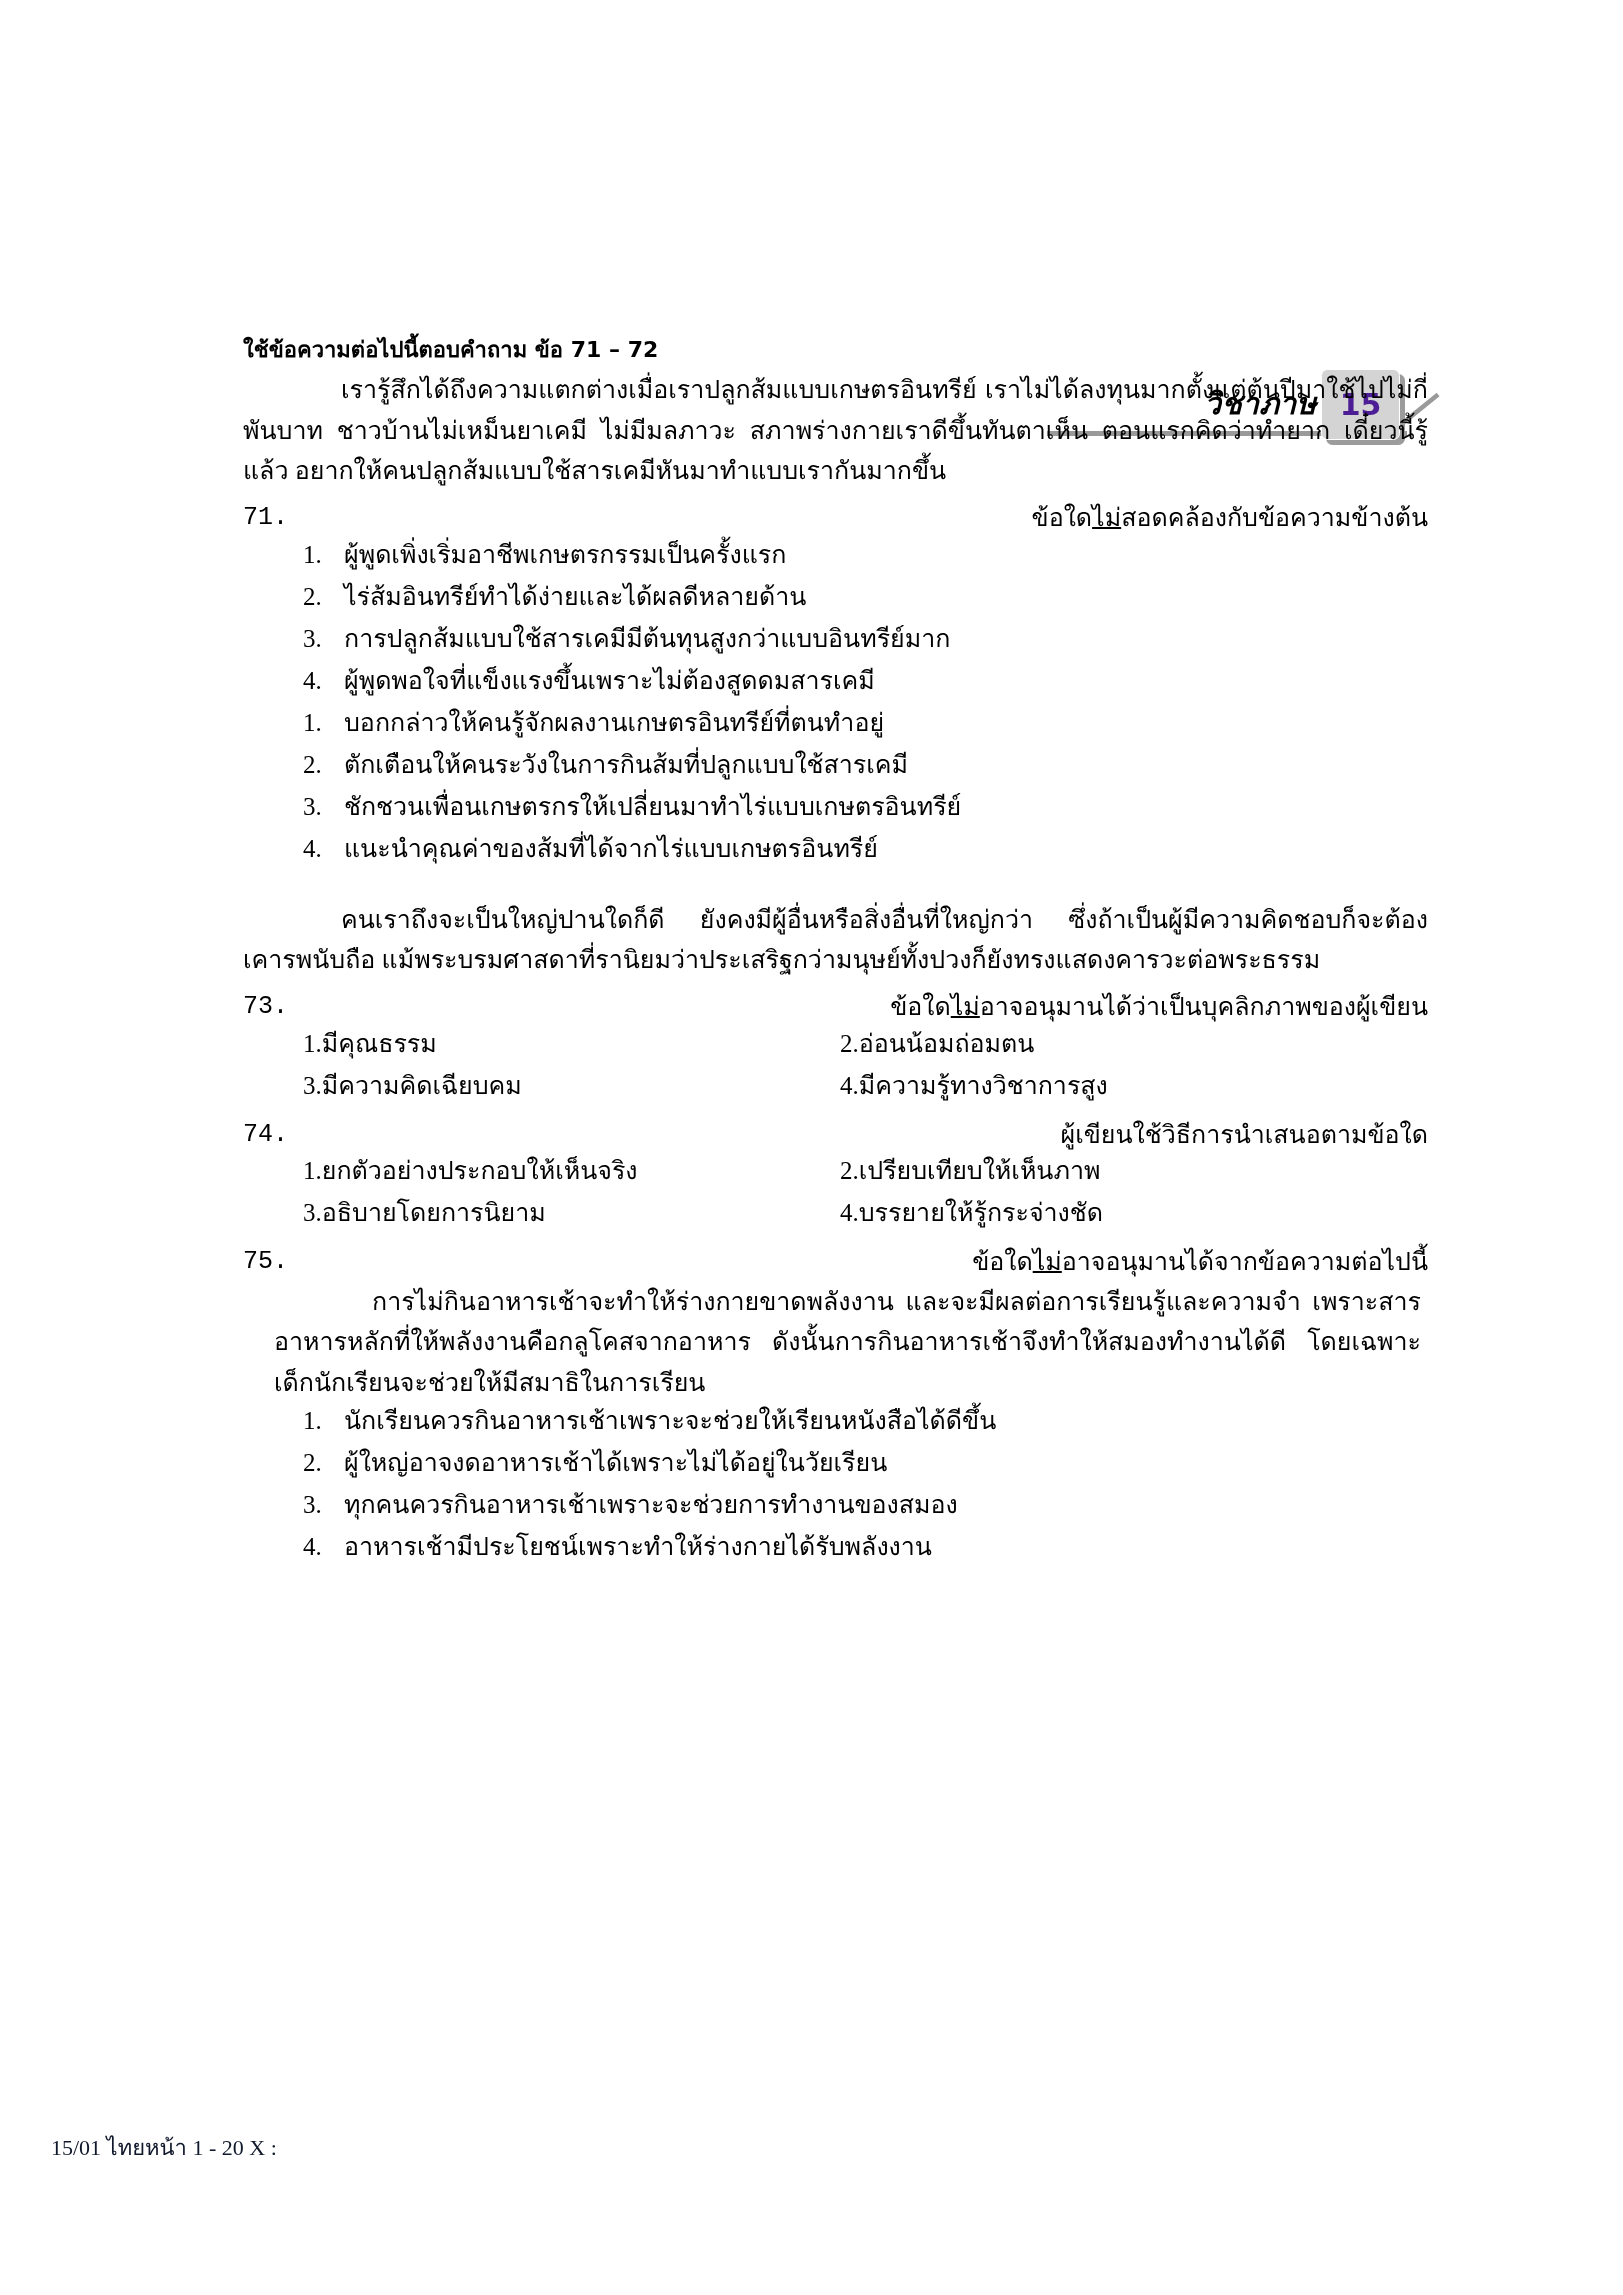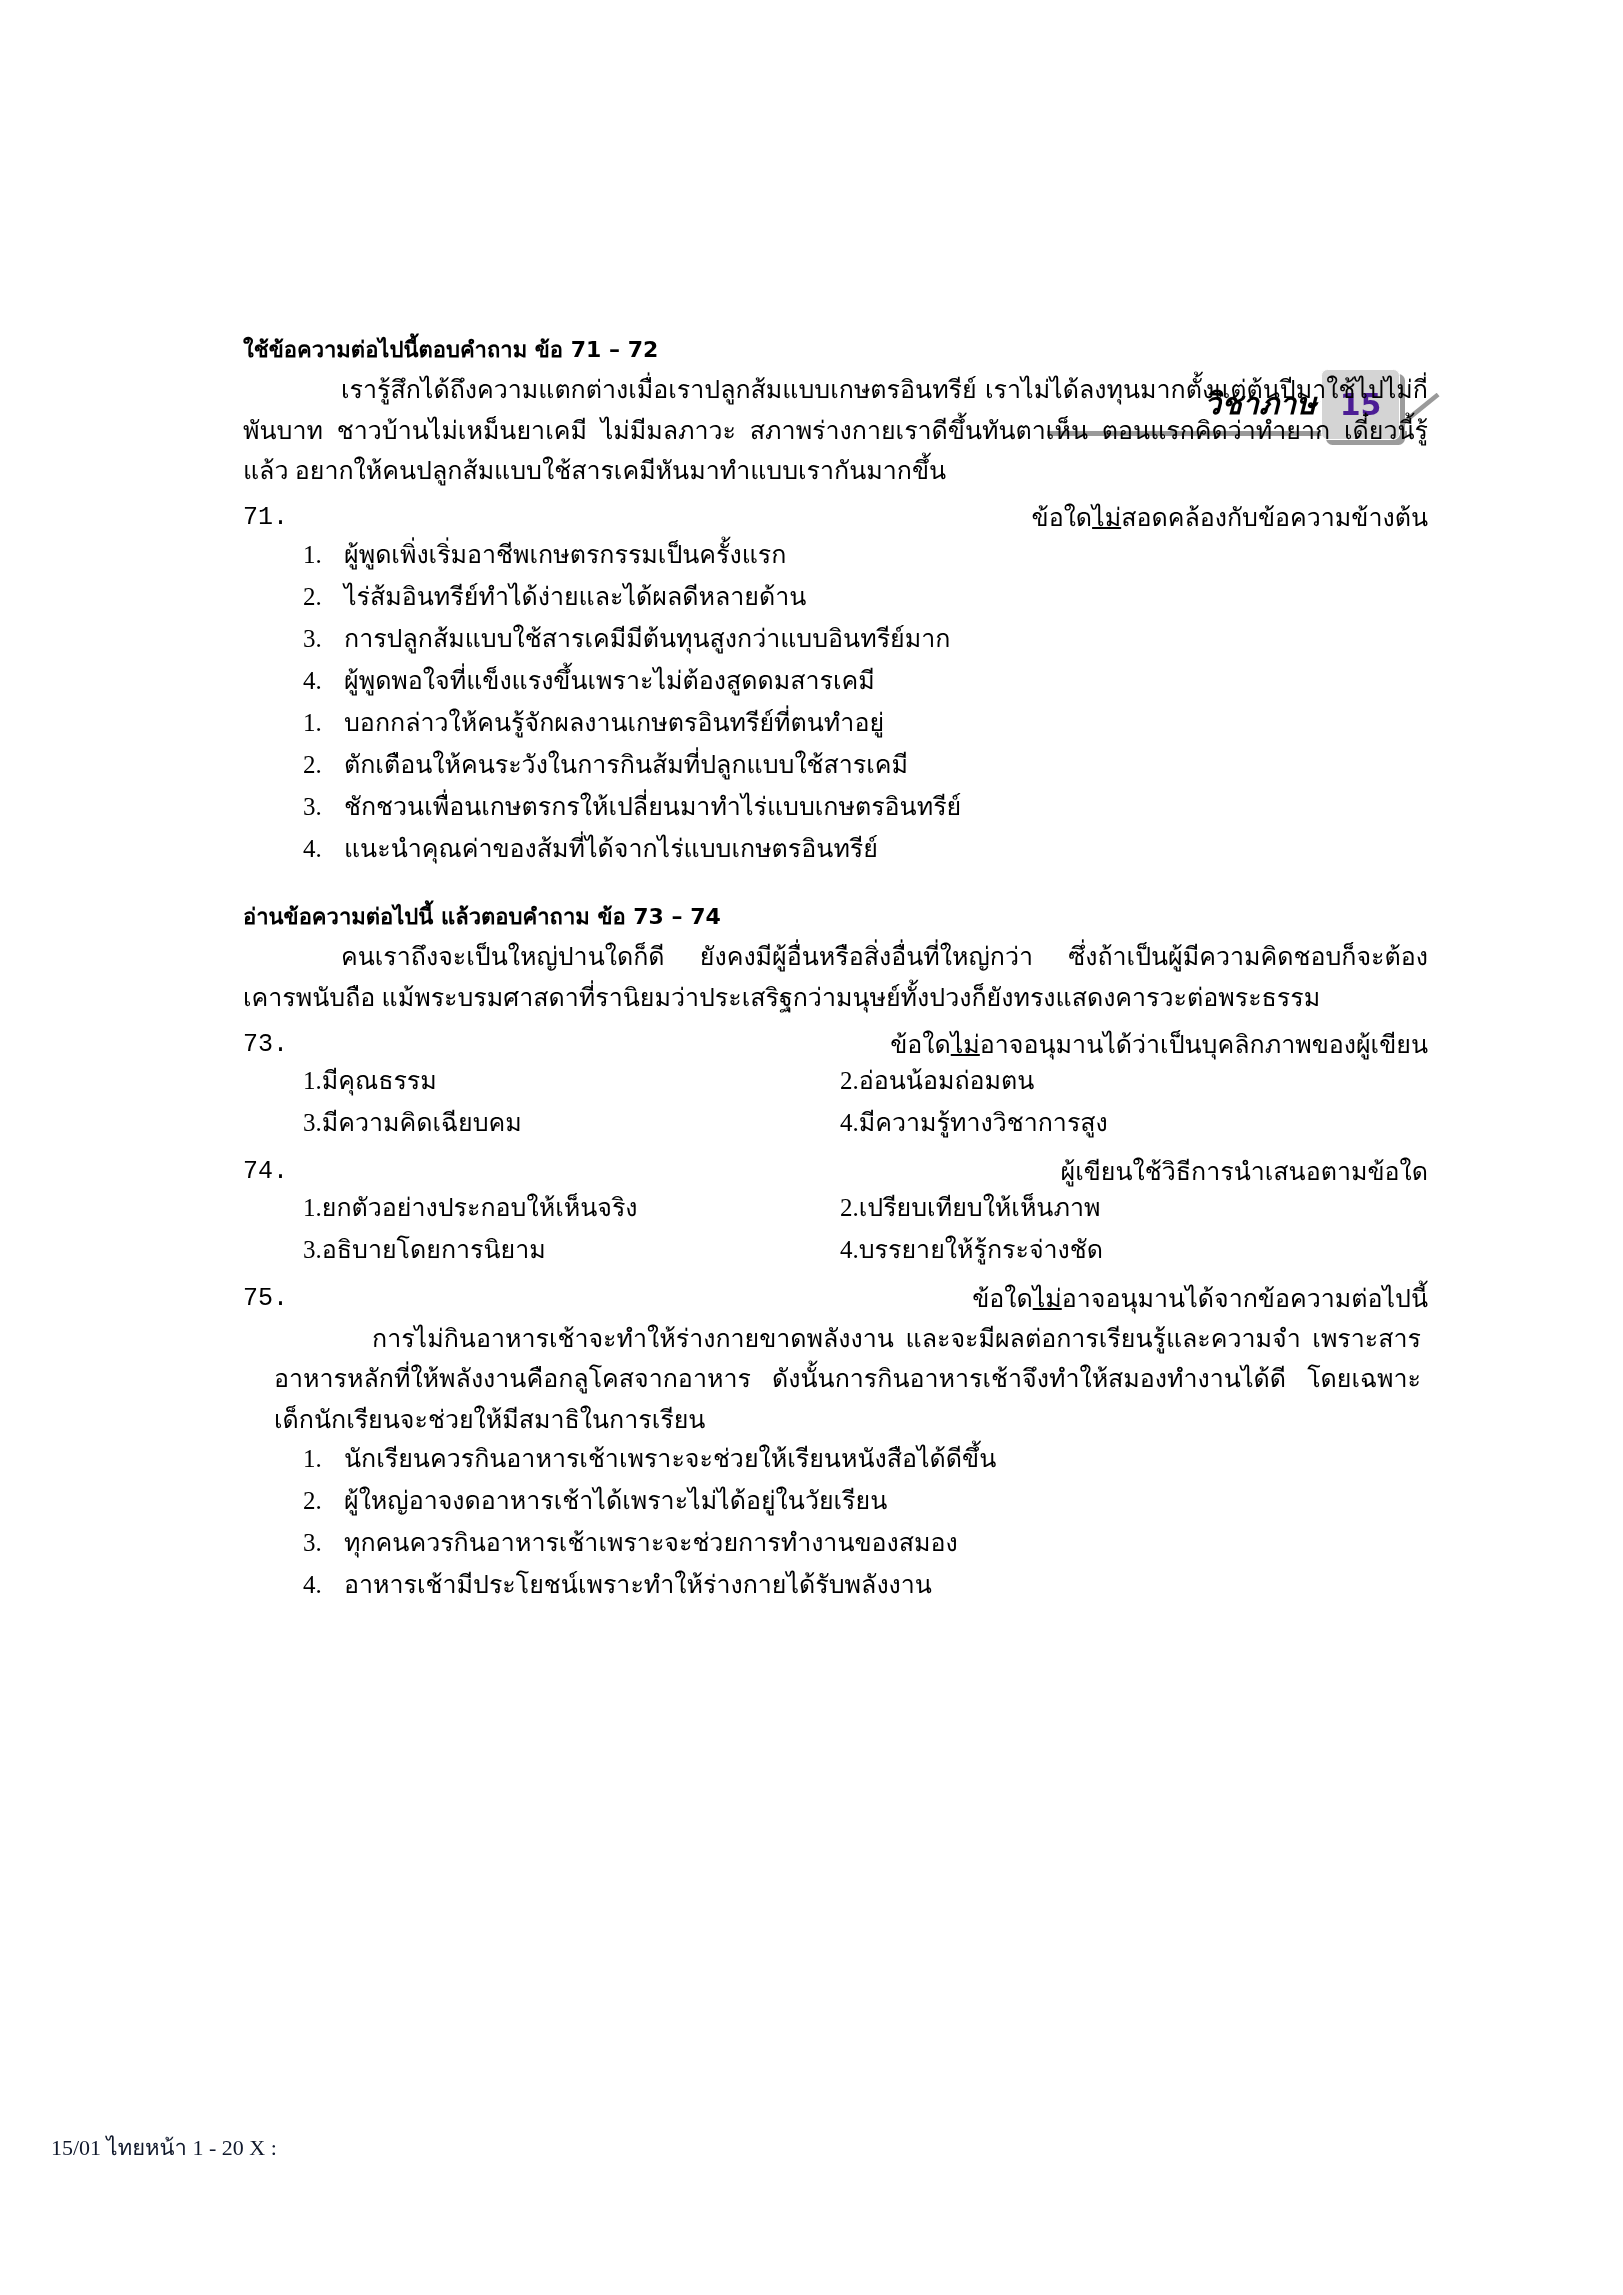--- a/index.html
+++ b/index.html
@@ -299,21 +299,20 @@
           <div class="choice">
             <div class="c-num">4.</div>
             <div class="c-text">แนะนำคุณค่าของส้มที่ได้จากไร่แบบเกษตรอินทรีย์</div>
           </div>
         </div>
       </div>
     </div>
 
     <div class="spacer-lg"></div>
 
-    <p class="section-heading">อ่านข้อความต่อไปนี้ แล้วตอบคำถาม ข้อ 73 – 74</p>
     <p class="passage">คนเราถึงจะเป็นใหญ่ปานใดก็ดี ยังคงมีผู้อื่นหรือสิ่งอื่นที่ใหญ่กว่า ซึ่งถ้าเป็นผู้มีความคิดชอบก็จะต้องเคารพนับถือ แม้พระบรมศาสดาที่รานิยมว่าประเสริฐกว่ามนุษย์ทั้งปวงก็ยังทรงแสดงคารวะต่อพระธรรม</p>
 
     <div class="q-block">
       <div class="q-row">
         <div class="q-num">73.</div>
         <div class="q-text"><span>ข้อใด</span><span class="u">ไม่</span><span>อาจอนุมานได้ว่าเป็นบุคลิกภาพของผู้เขียน</span></div>
       </div>
       <div class="choices">
         <div class="choice-row two-col">
           <div class="pad"></div>

